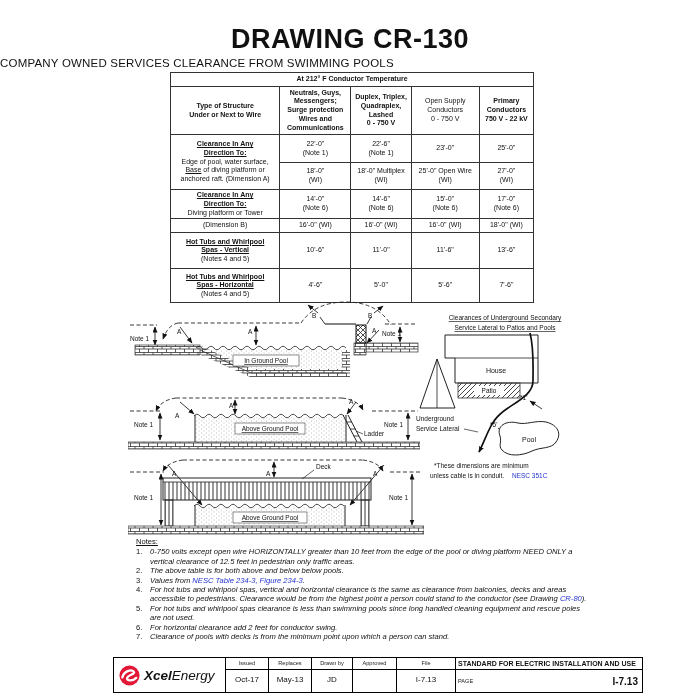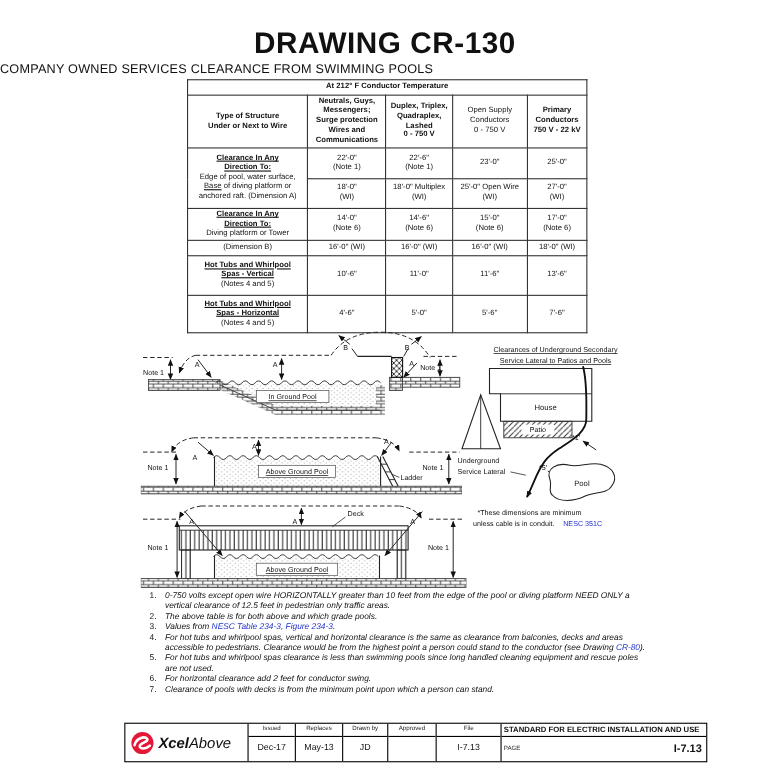--- a/index.html
+++ b/index.html
@@ -308,27 +308,28 @@
     <text x="117" y="134" class="st7" text-anchor="middle">Pool</text>
     <text x="4" y="113" class="st">Underground</text>
     <text x="4" y="123" class="st">Service Lateral</text>
     <line x1="52" y1="121" x2="66" y2="124" stroke="#222" stroke-width="0.7"></line>
     <text x="22" y="160" class="st">*These dimensions are minimum</text>
     <text x="18" y="170" class="st">unless cable is in conduit. </text>
     <text x="100" y="170" class="st stl">NESC 351C</text>
   </svg>
 
   <div class="abs notes">
+    <div class="nhead u">Notes:</div>
     <div class="note">
       <span class="nnum">1.</span>
       <span class="ntext">0-750 volts except open wire HORIZONTALLY greater than 10 feet from the edge of the pool or diving platform NEED ONLY a vertical clearance of 12.5 feet in pedestrian only traffic areas.</span>
     </div>
     <div class="note">
       <span class="nnum">2.</span>
-      <span class="ntext">The above table is for both above and which grade pools.</span>
+      <span class="ntext">The above table is for both above and below below pools.</span>
     </div>
     <div class="note">
       <span class="nnum">3.</span>
       <span class="ntext"><span>Values from </span><span class="link">NESC Table 234-3, Figure 234-3</span><span>.</span></span>
     </div>
     <div class="note">
       <span class="nnum">4.</span>
       <span class="ntext"><span>For hot tubs and whirlpool spas, vertical and horizontal clearance is the same as clearance from balconies, decks and areas accessible to pedestrians.  Clearance would be from the highest point a person could stand to the conductor (see Drawing </span><span class="link">CR-80</span><span>).</span></span>
     </div>
     <div class="note">
@@ -345,25 +346,25 @@
     </div>
   </div>
 
   <div class="abs footer">
     <div class="flogo">
       <svg width="23" height="23" viewBox="0 0 24 24">
         <circle cx="12" cy="12" r="10.5" fill="#e31837"></circle>
         <path d="M4.5,14 C6,7.5 14,5 16.5,8 C18.5,10.5 10.5,11.5 9.5,14.5 C8.5,17.5 15,18.5 19,14.5" stroke="#fff" stroke-width="2.4" fill="none" stroke-linecap="round"></path>
       </svg>
       <span class="xl">Xcel</span>
-        <span class="en">Above</span>
+        <span class="en">Energy</span>
     </div>
     <div class="fcell c1">
       <div class="fl">Issued</div>
-      <div class="fv">Dec-17</div>
+      <div class="fv">Oct-17</div>
     </div>
     <div class="fcell c2">
       <div class="fl">Replaces</div>
       <div class="fv">May-13</div>
     </div>
     <div class="fcell c3">
       <div class="fl">Drawn by</div>
       <div class="fv">JD</div>
     </div>
     <div class="fcell c4">

